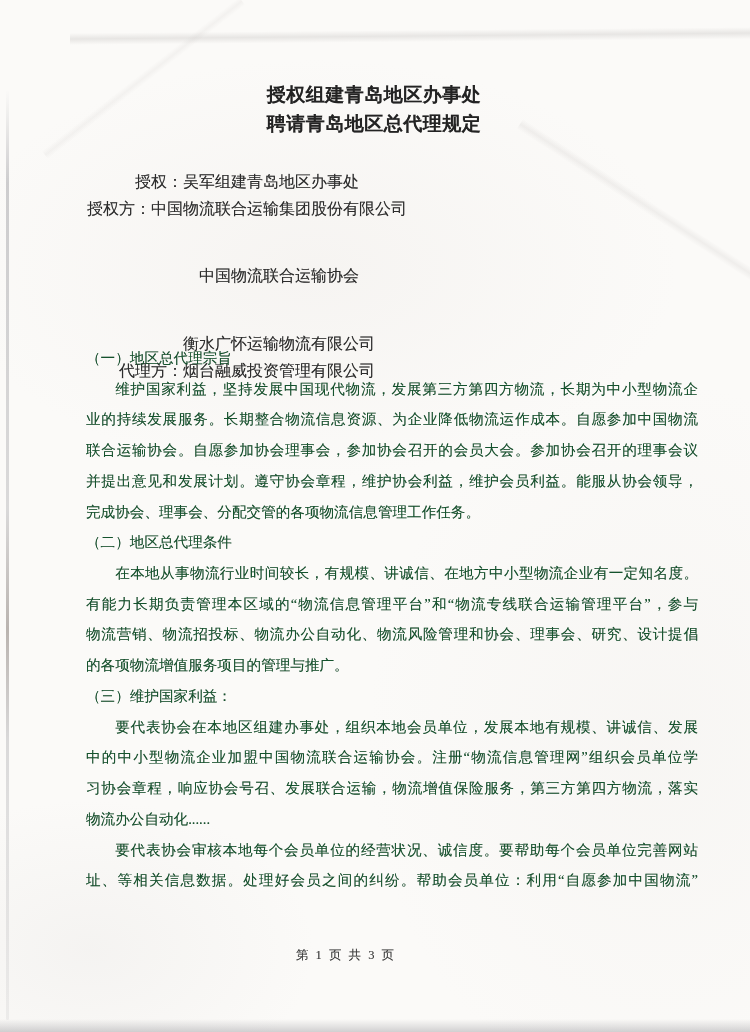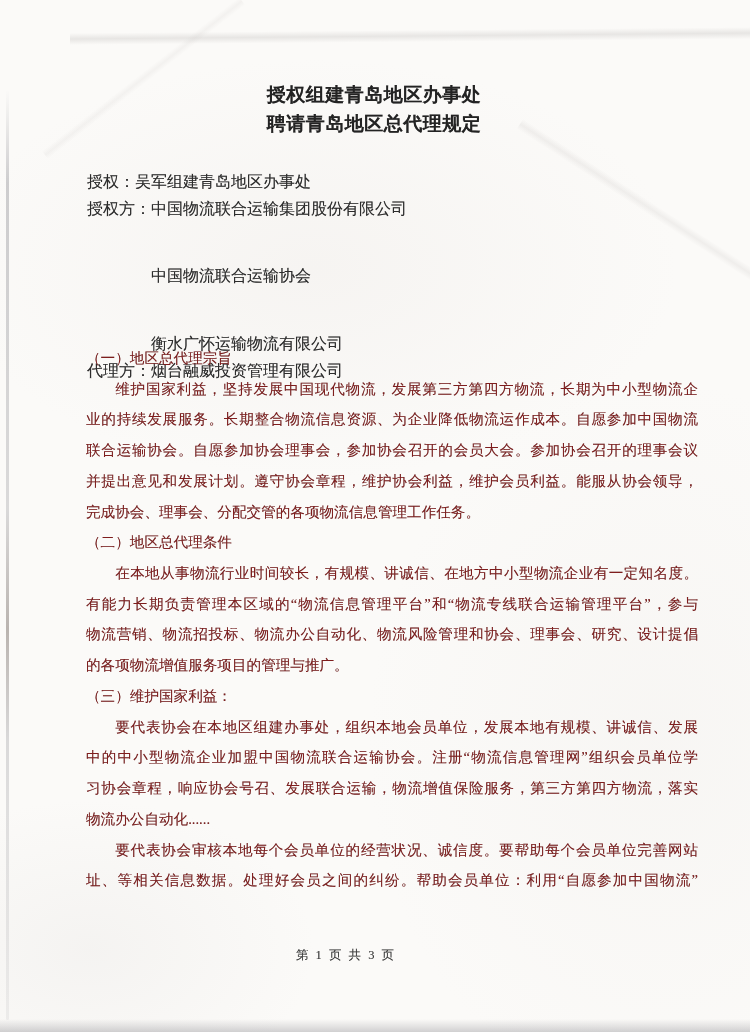--- a/index.html
+++ b/index.html
@@ -51,25 +51,26 @@
   .title-block {
     position: absolute; top: 80px; left: 0; width: 748px;
     text-align: center; font-weight: 700; font-size: 19px;
     line-height: 29px; letter-spacing: 0.5px; color: #232323;
     text-shadow: 0 0 0.5px rgba(30,30,30,0.45);
   }
   .header-block {
     position: absolute; top: 168px; left: 87px;
     font-size: 16px; line-height: 27.2px; color: #2c2c2c;
     text-shadow: 0 0 0.4px rgba(40,40,40,0.4);
+    text-align: center;
   }
   .header-line.hang { padding-left: 64px; margin-top: 40px; }
   .body-block {
     position: absolute; top: 343px; left: 86px; width: 612px;
-    font-size: 14.6px; line-height: 30.72px; color: #7f1d1d;
+    font-size: 14.6px; line-height: 30.72px; color: #14532d;
     text-shadow: 0 0 0.4px rgba(40,40,40,0.4);
   }
   .body-line { height: 30.72px; overflow: hidden; }
   .body-line.indent { text-indent: 29.2px; }
   .body-line.justify { text-align: justify; text-align-last: justify; }
   .footer {
     position: absolute; top: 947px; left: 86px; width: 520px;
     text-align: center; font-size: 12.5px; letter-spacing: 2px; color: #3a3a3a;
     text-shadow: 0 0 0.4px rgba(40,40,40,0.35);
   }

